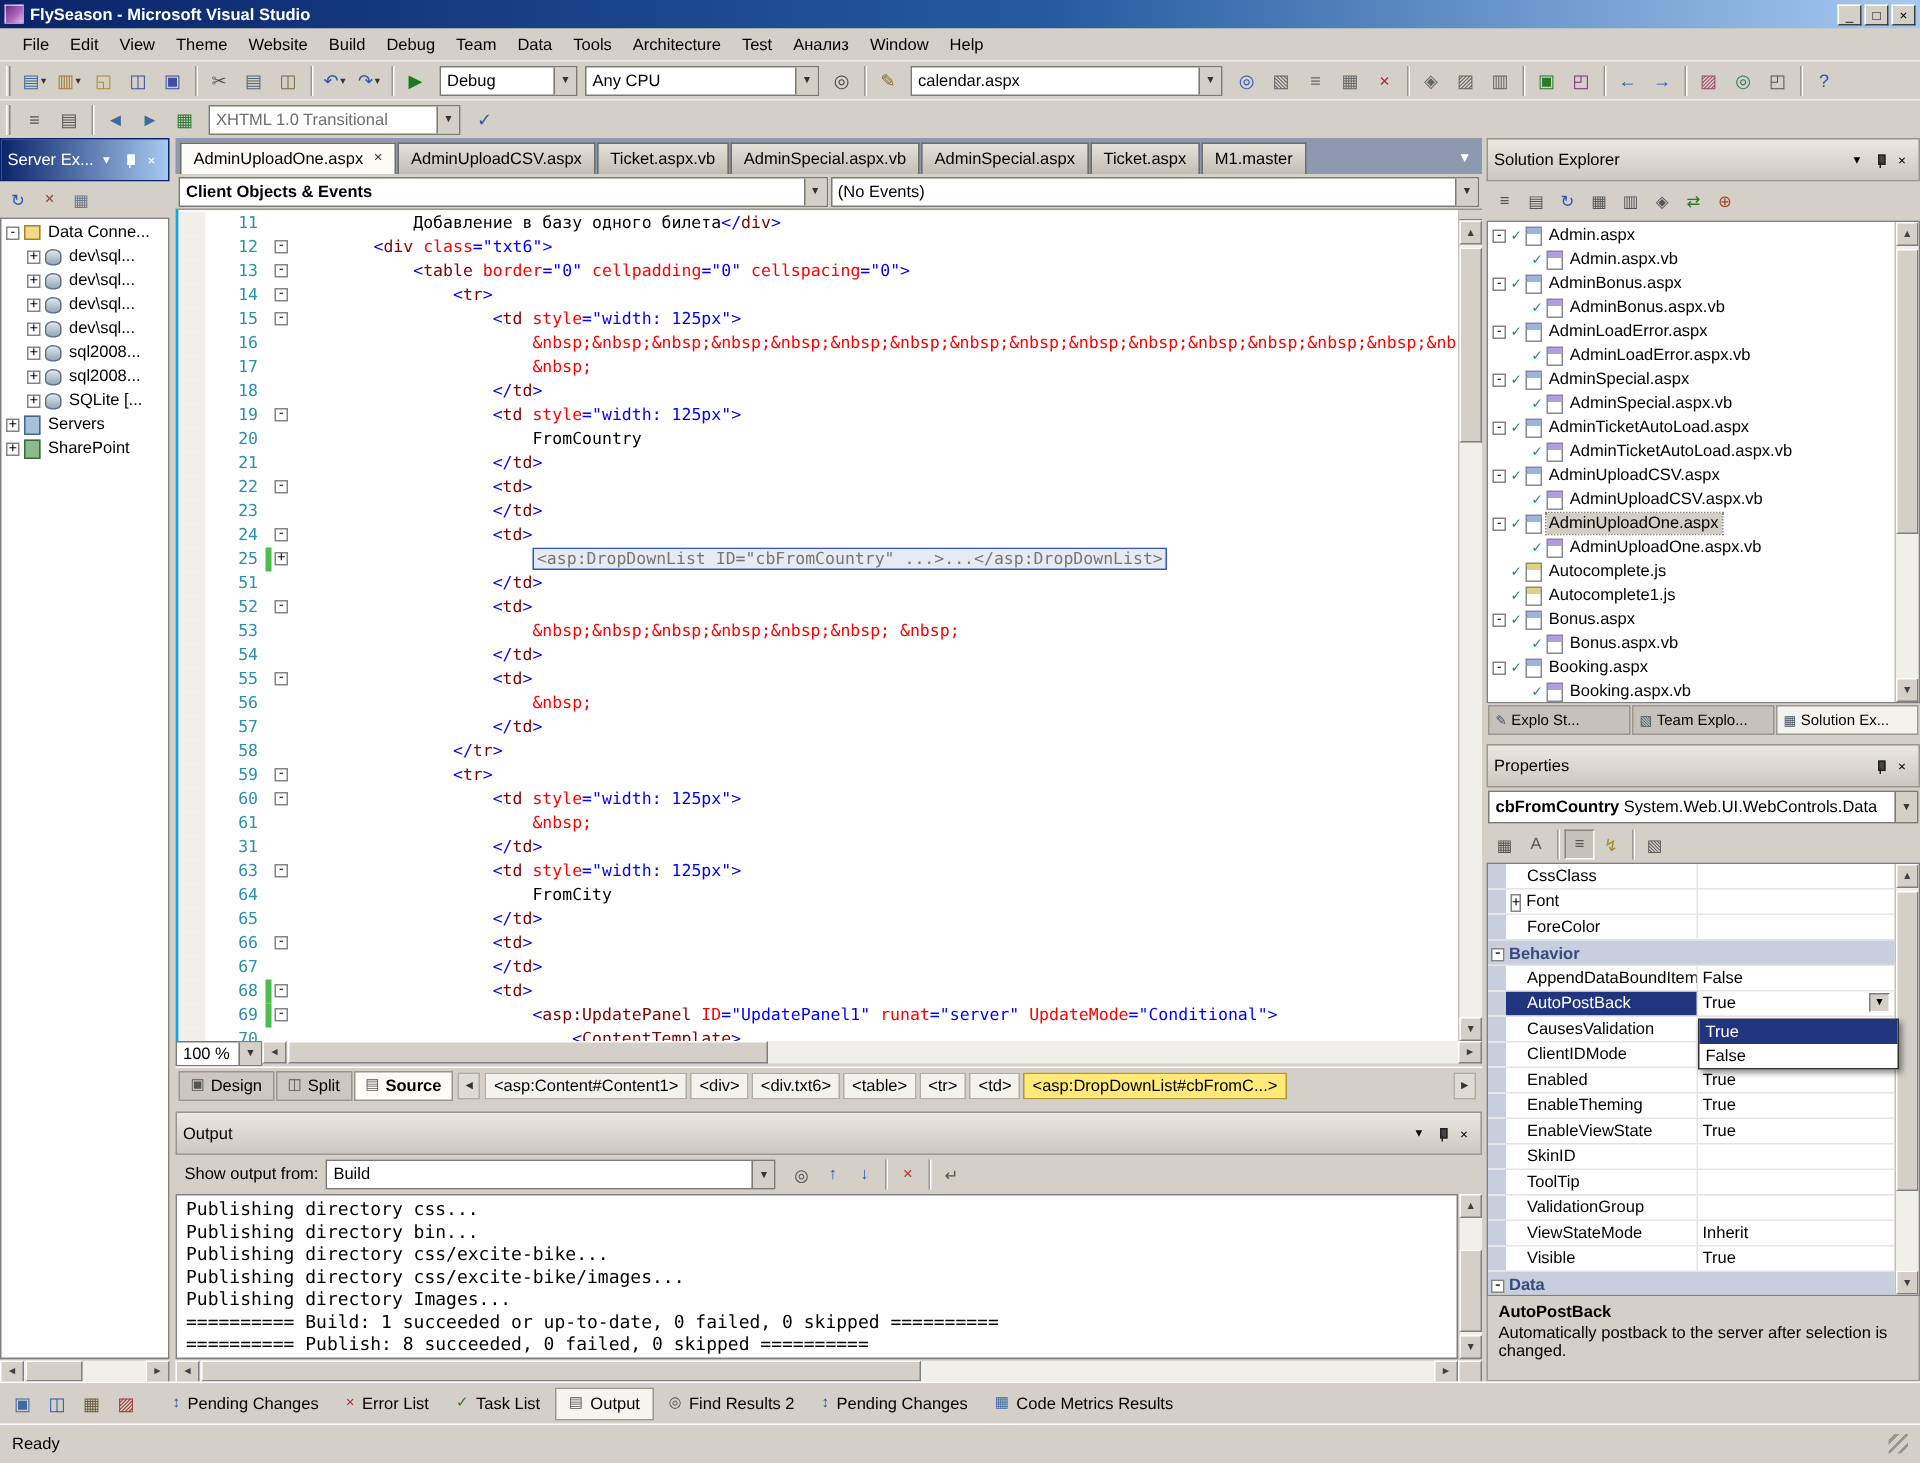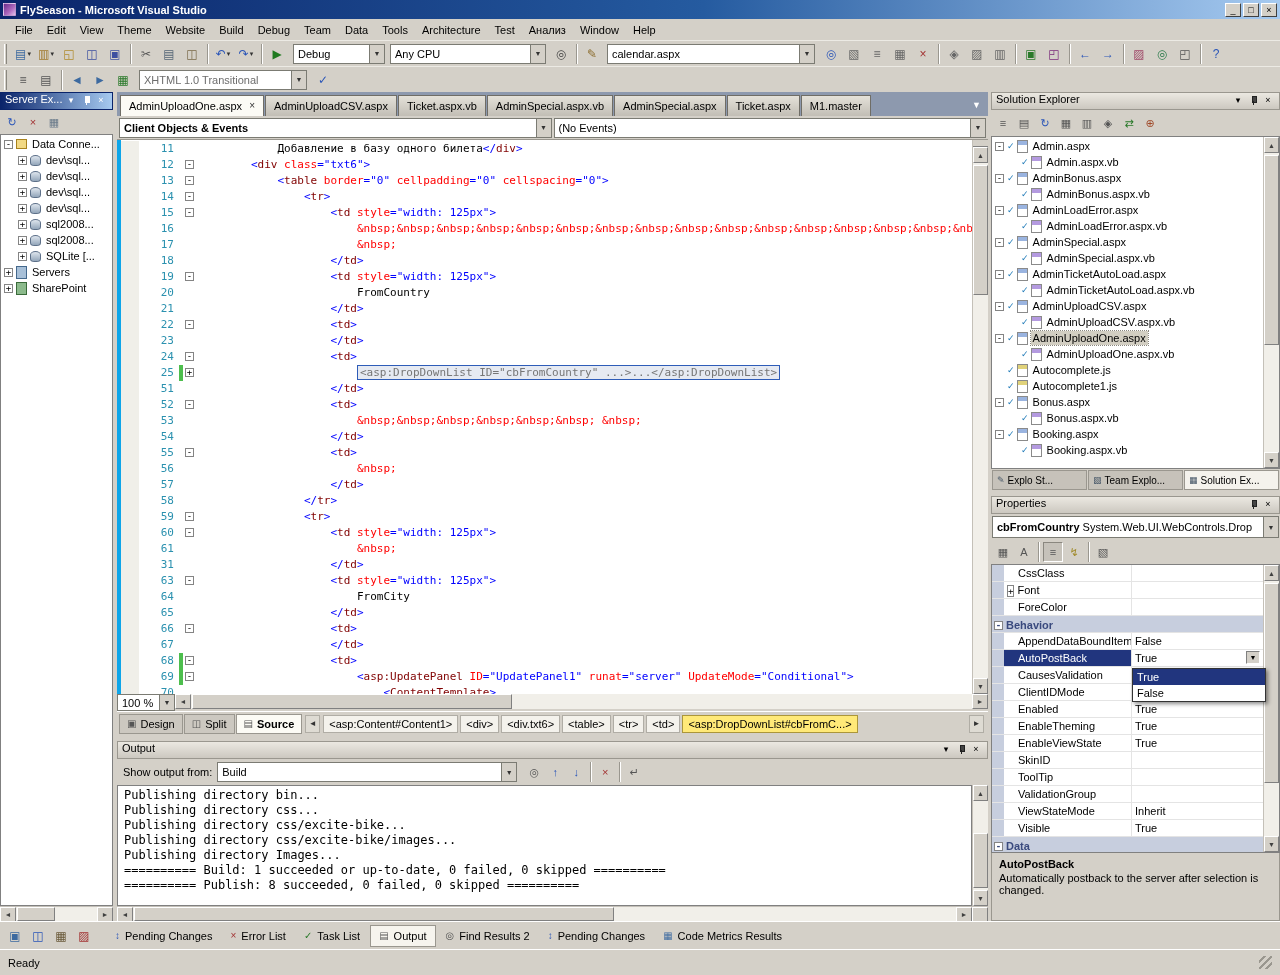--- a/index.html
+++ b/index.html
@@ -28,21 +28,21 @@
   .combo .cbtn{width:15px;height:100%;background:#d4d0c8;border-left:1px solid #7b7b73;display:flex;align-items:center;justify-content:center;font-size:7px;color:#333}
   .combo.gray .txt{color:#6d6d6d}
 
   
   .main{position:absolute;top:92px;left:0;right:0;bottom:54px;display:flex}
   .left-panel{width:117px;display:flex;flex-direction:column;background:#d4d0c8;border-right:4px solid #d4d0c8}
   .center{flex:1;min-width:0;display:flex;flex-direction:column}
   .right-col{width:292px;display:flex;flex-direction:column;padding-left:3px}
 
   
-  .tool-title{height:18px;display:flex;align-items:flex-start;padding:0 4px;background:linear-gradient(180deg,#ebe8e1,#ccc8c0);border:1px solid #9a978f;font-size:11px;white-space:nowrap;overflow:hidden}
+  .tool-title{height:29px;display:flex;align-items:center;padding:0 4px;background:linear-gradient(180deg,#ebe8e1,#ccc8c0);border:1px solid #9a978f;font-size:11px;white-space:nowrap;overflow:hidden}
   .tool-title.active{background:linear-gradient(90deg,#0a246a,#a6caf0);color:#fff;border-color:#0a246a}
   .tool-title .t{flex:1;overflow:hidden;white-space:nowrap}
   .tt-btn{width:14px;height:13px;margin-left:1px;display:flex;align-items:center;justify-content:center;font-size:9px;cursor:default}
   .tool-title.active .tt-btn{color:#fff}
   .pin{position:relative;width:9px;height:10px;display:inline-block}
   .pin::before{content:"";position:absolute;left:3px;top:1px;width:3px;height:5px;background:#444;border:1px solid #222}
   .pin::after{content:"";position:absolute;left:4px;top:6px;width:1px;height:4px;background:#222}
   .tool-title.active .pin::before{background:#fff;border-color:#fff}
   .tool-title.active .pin::after{background:#fff}
 
@@ -74,21 +74,21 @@
   .doc-tab.active{background:#fcfbf5}
   .doc-tab .close{margin-left:7px;font-size:10px;line-height:10px;color:#333}
   .tabstrip-dd{margin-left:auto;width:17px;height:17px;margin-bottom:3px;display:flex;align-items:center;justify-content:center;color:#fff;font-size:9px}
 
   
   .navbar{height:24px;background:#d4d0c8;display:flex;align-items:center;gap:2px;padding:2px 2px;border-bottom:1px solid #9a978f}
   .navbar .combo{flex:1;min-width:0}
   .navbar .combo.obj .txt{font-weight:bold}
 
   
-  .code-wrap{flex:1;min-height:0;display:flex;background:#fff;border-left:4px solid #0ea5e9;overflow:hidden}
+  .code-wrap{flex:1;min-height:0;display:flex;background:#fff;border-left:2px solid #0ea5e9;overflow:hidden}
   .code-lines{flex:1;min-width:0;overflow:hidden;font-family:"DejaVu Sans Mono","Liberation Mono",monospace;font-size:11px;line-height:16px;padding-top:1px}
   .code-line{display:flex;height:16px;align-items:stretch}
   .ind{flex:none;width:18px;background:#f0efe9}
   .ln{flex:none;width:40px;text-align:right;padding-right:5px;color:#2b91af}
   .chg{flex:none;width:4px}
   .chg.on{background:#4dbe4d}
   .fold{flex:none;width:15px;position:relative}
   .fold .box{position:absolute;left:2px;top:3px;width:9px;height:9px;border:1px solid #848484;background:#fff;font-size:9px;line-height:7px;text-align:center}
   .codetxt{white-space:pre;overflow:hidden}
   .tok-e{color:#800000}.tok-a{color:#ff0000}.tok-v{color:#0000ff}.tok-d{color:#0000ff}.tok-n{color:#ff0000}.tok-t{color:#000}
@@ -829,22 +829,22 @@
               <span class="tb-glyph" style="color: rgb(163, 51, 51);">×</span>
             </span>
             <span class="tb-sep"></span>
             <span class="tb-btn">
               <span class="tb-glyph" style="color: rgb(85, 85, 85);">↵</span>
             </span>
           </span>
       </div>
       <div class="out-body">
         <div class="out-text">
+            <div class="out-line">Publishing directory css...</div>
             <div class="out-line">Publishing directory bin...</div>
-            <div class="out-line">Publishing directory css...</div>
             <div class="out-line">Publishing directory css/excite-bike...</div>
             <div class="out-line">Publishing directory css/excite-bike/images...</div>
             <div class="out-line">Publishing directory Images...</div>
             <div class="out-line">========== Build: 1 succeeded or up-to-date, 0 failed, 0 skipped ==========</div>
             <div class="out-line">========== Publish: 8 succeeded, 0 failed, 0 skipped ==========</div>
           </div>
         <div class="vscroll">
           <div class="sb-btn">▲</div>
           <div class="sb-track">
               <div class="sb-thumb" style="bottom:2px;height:55px"></div>
@@ -1051,21 +1051,21 @@
 
     <div class="props">
       <div class="tool-title">
         <span class="t">Properties</span>
         <span class="tt-btn">
             <span class="pin"></span>
           </span>
         <span class="tt-btn">×</span>
       </div>
       <div class="combo props-obj">
-        <span class="txt"><b>cbFromCountry</b> <span>System.Web.UI.WebControls.Drop</span></span>
+        <span class="txt"><b>cbFromCountry</b> <span>System.Web.UI.WebControls.Data</span></span>
         <span class="cbtn">▼</span>
       </div>
       <div class="panel-tb">
           <span class="tb-btn">
             <span class="tb-glyph" style="color: rgb(85, 85, 85);">▦</span>
           </span>
           <span class="tb-btn">
             <span class="tb-glyph" style="color: rgb(85, 85, 85);">A</span>
           </span>
           <span class="tb-sep"></span>

